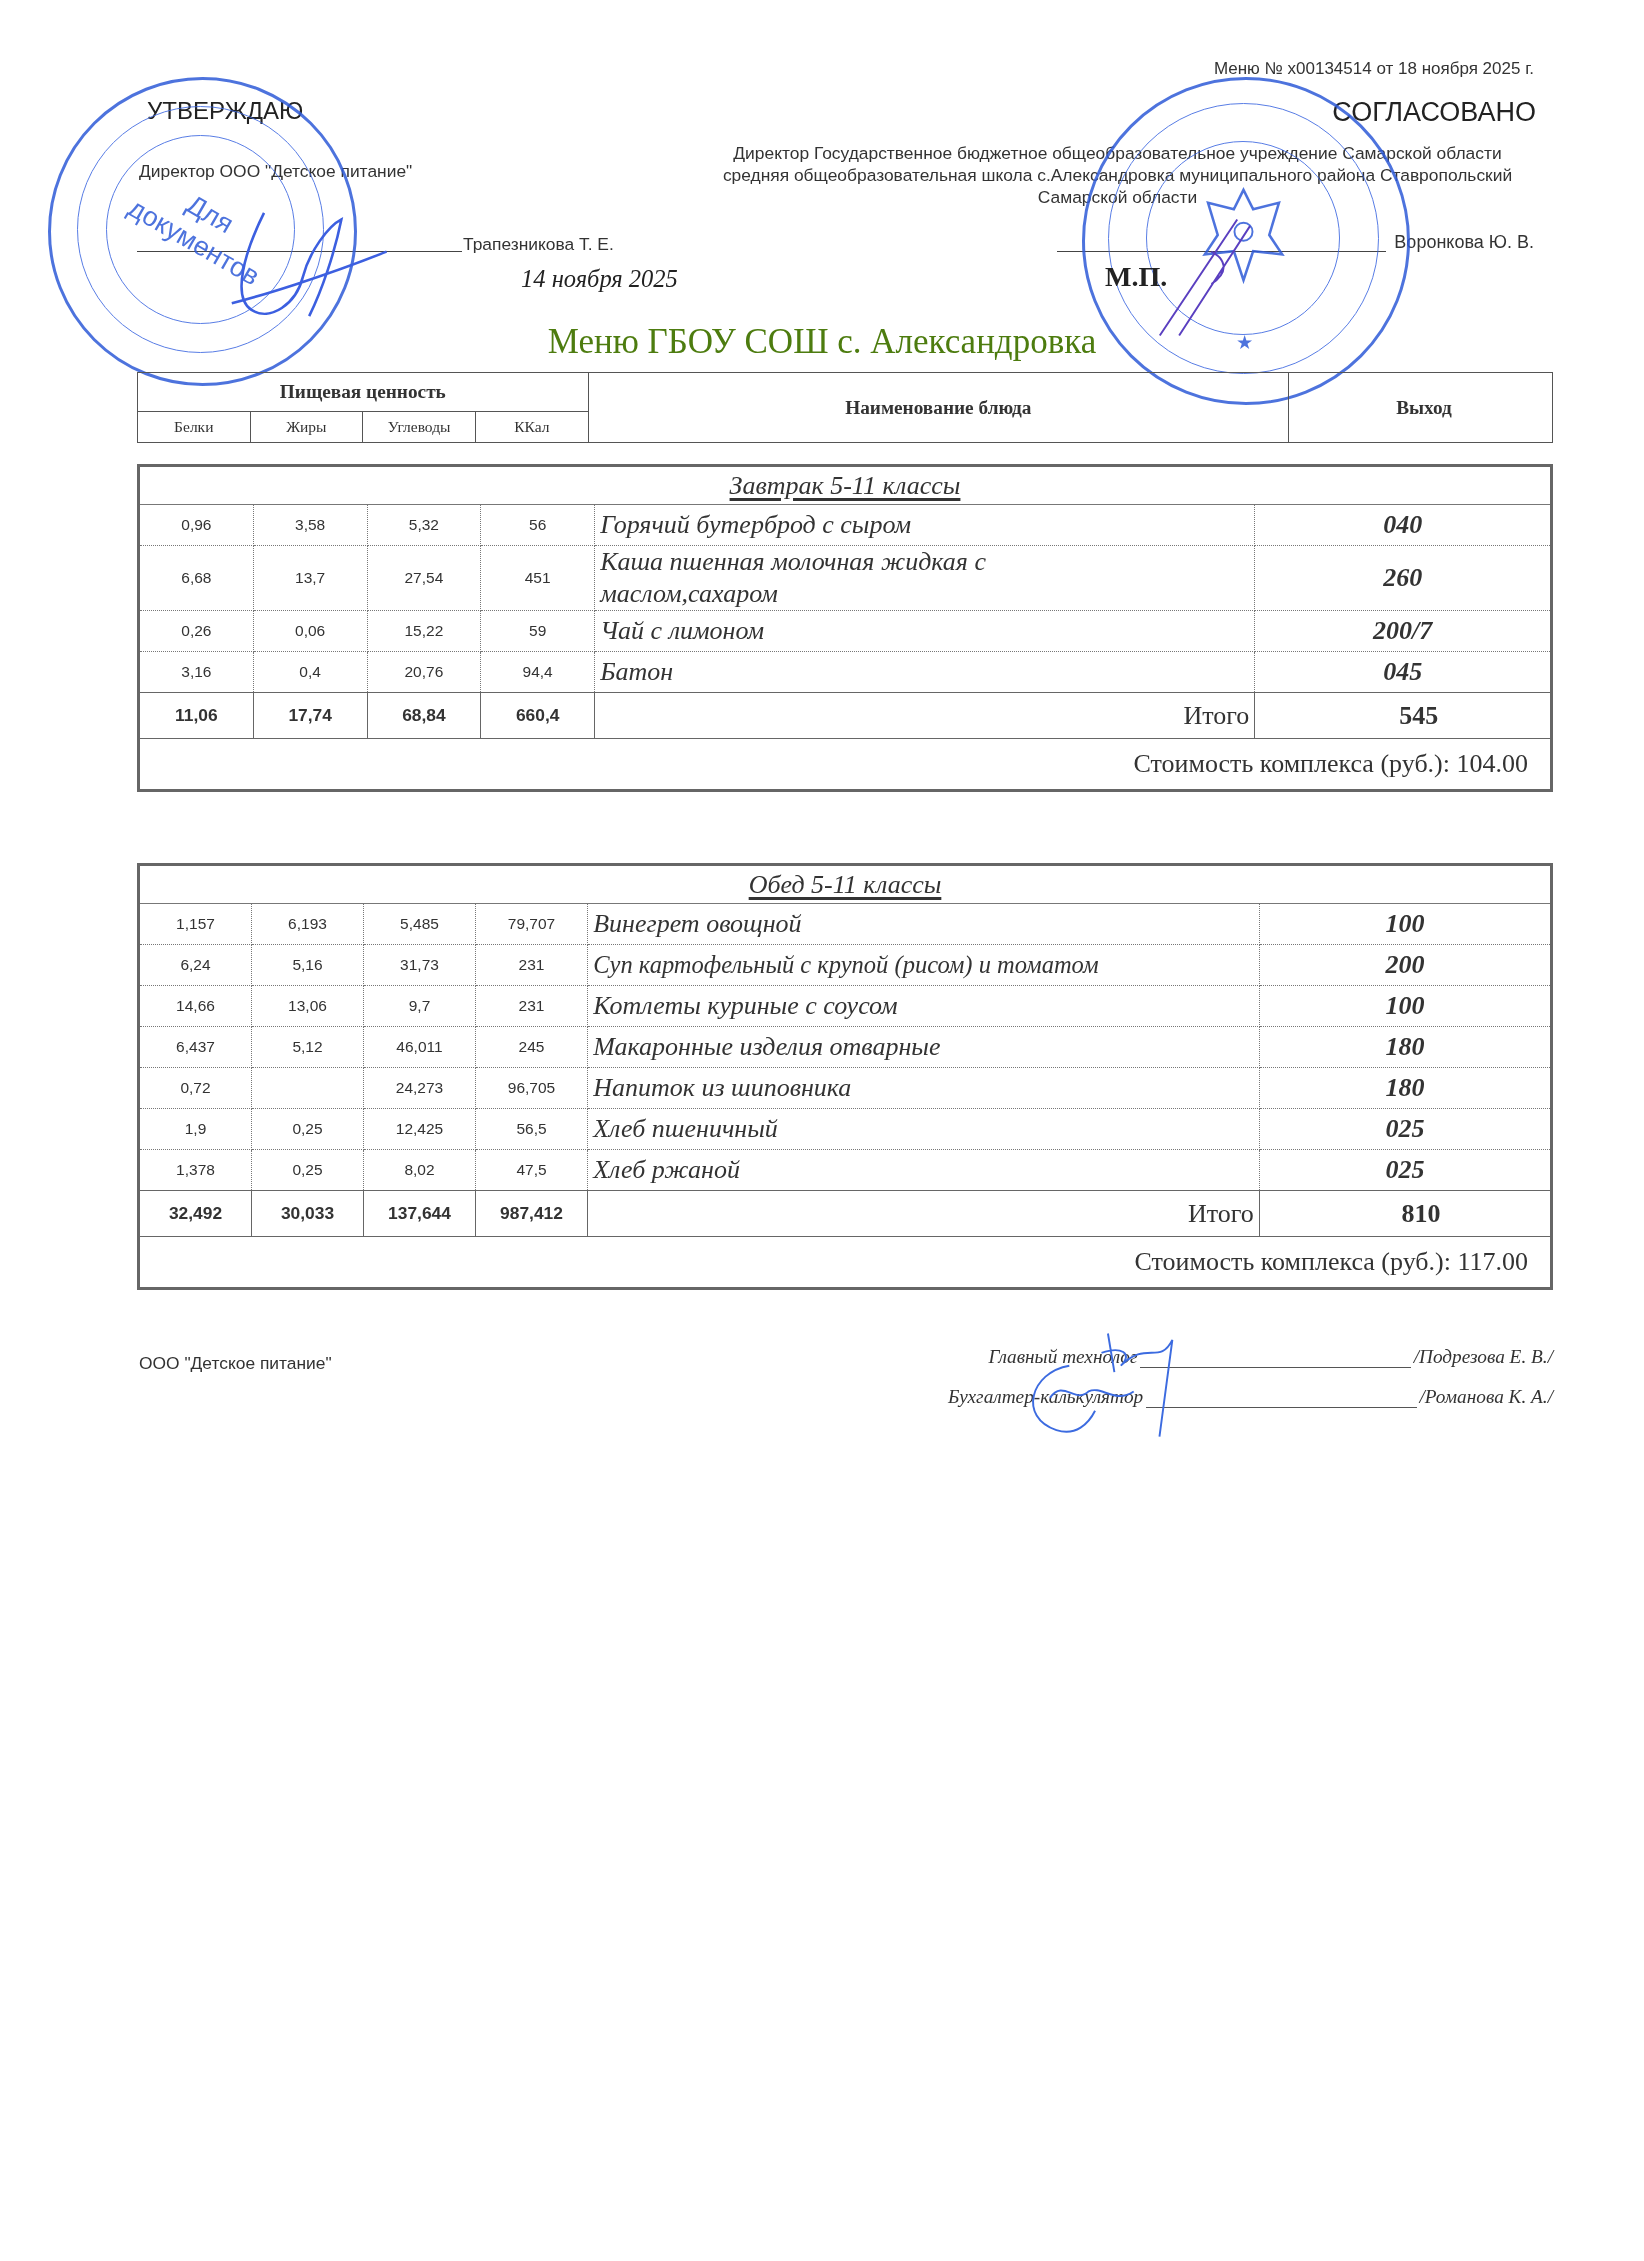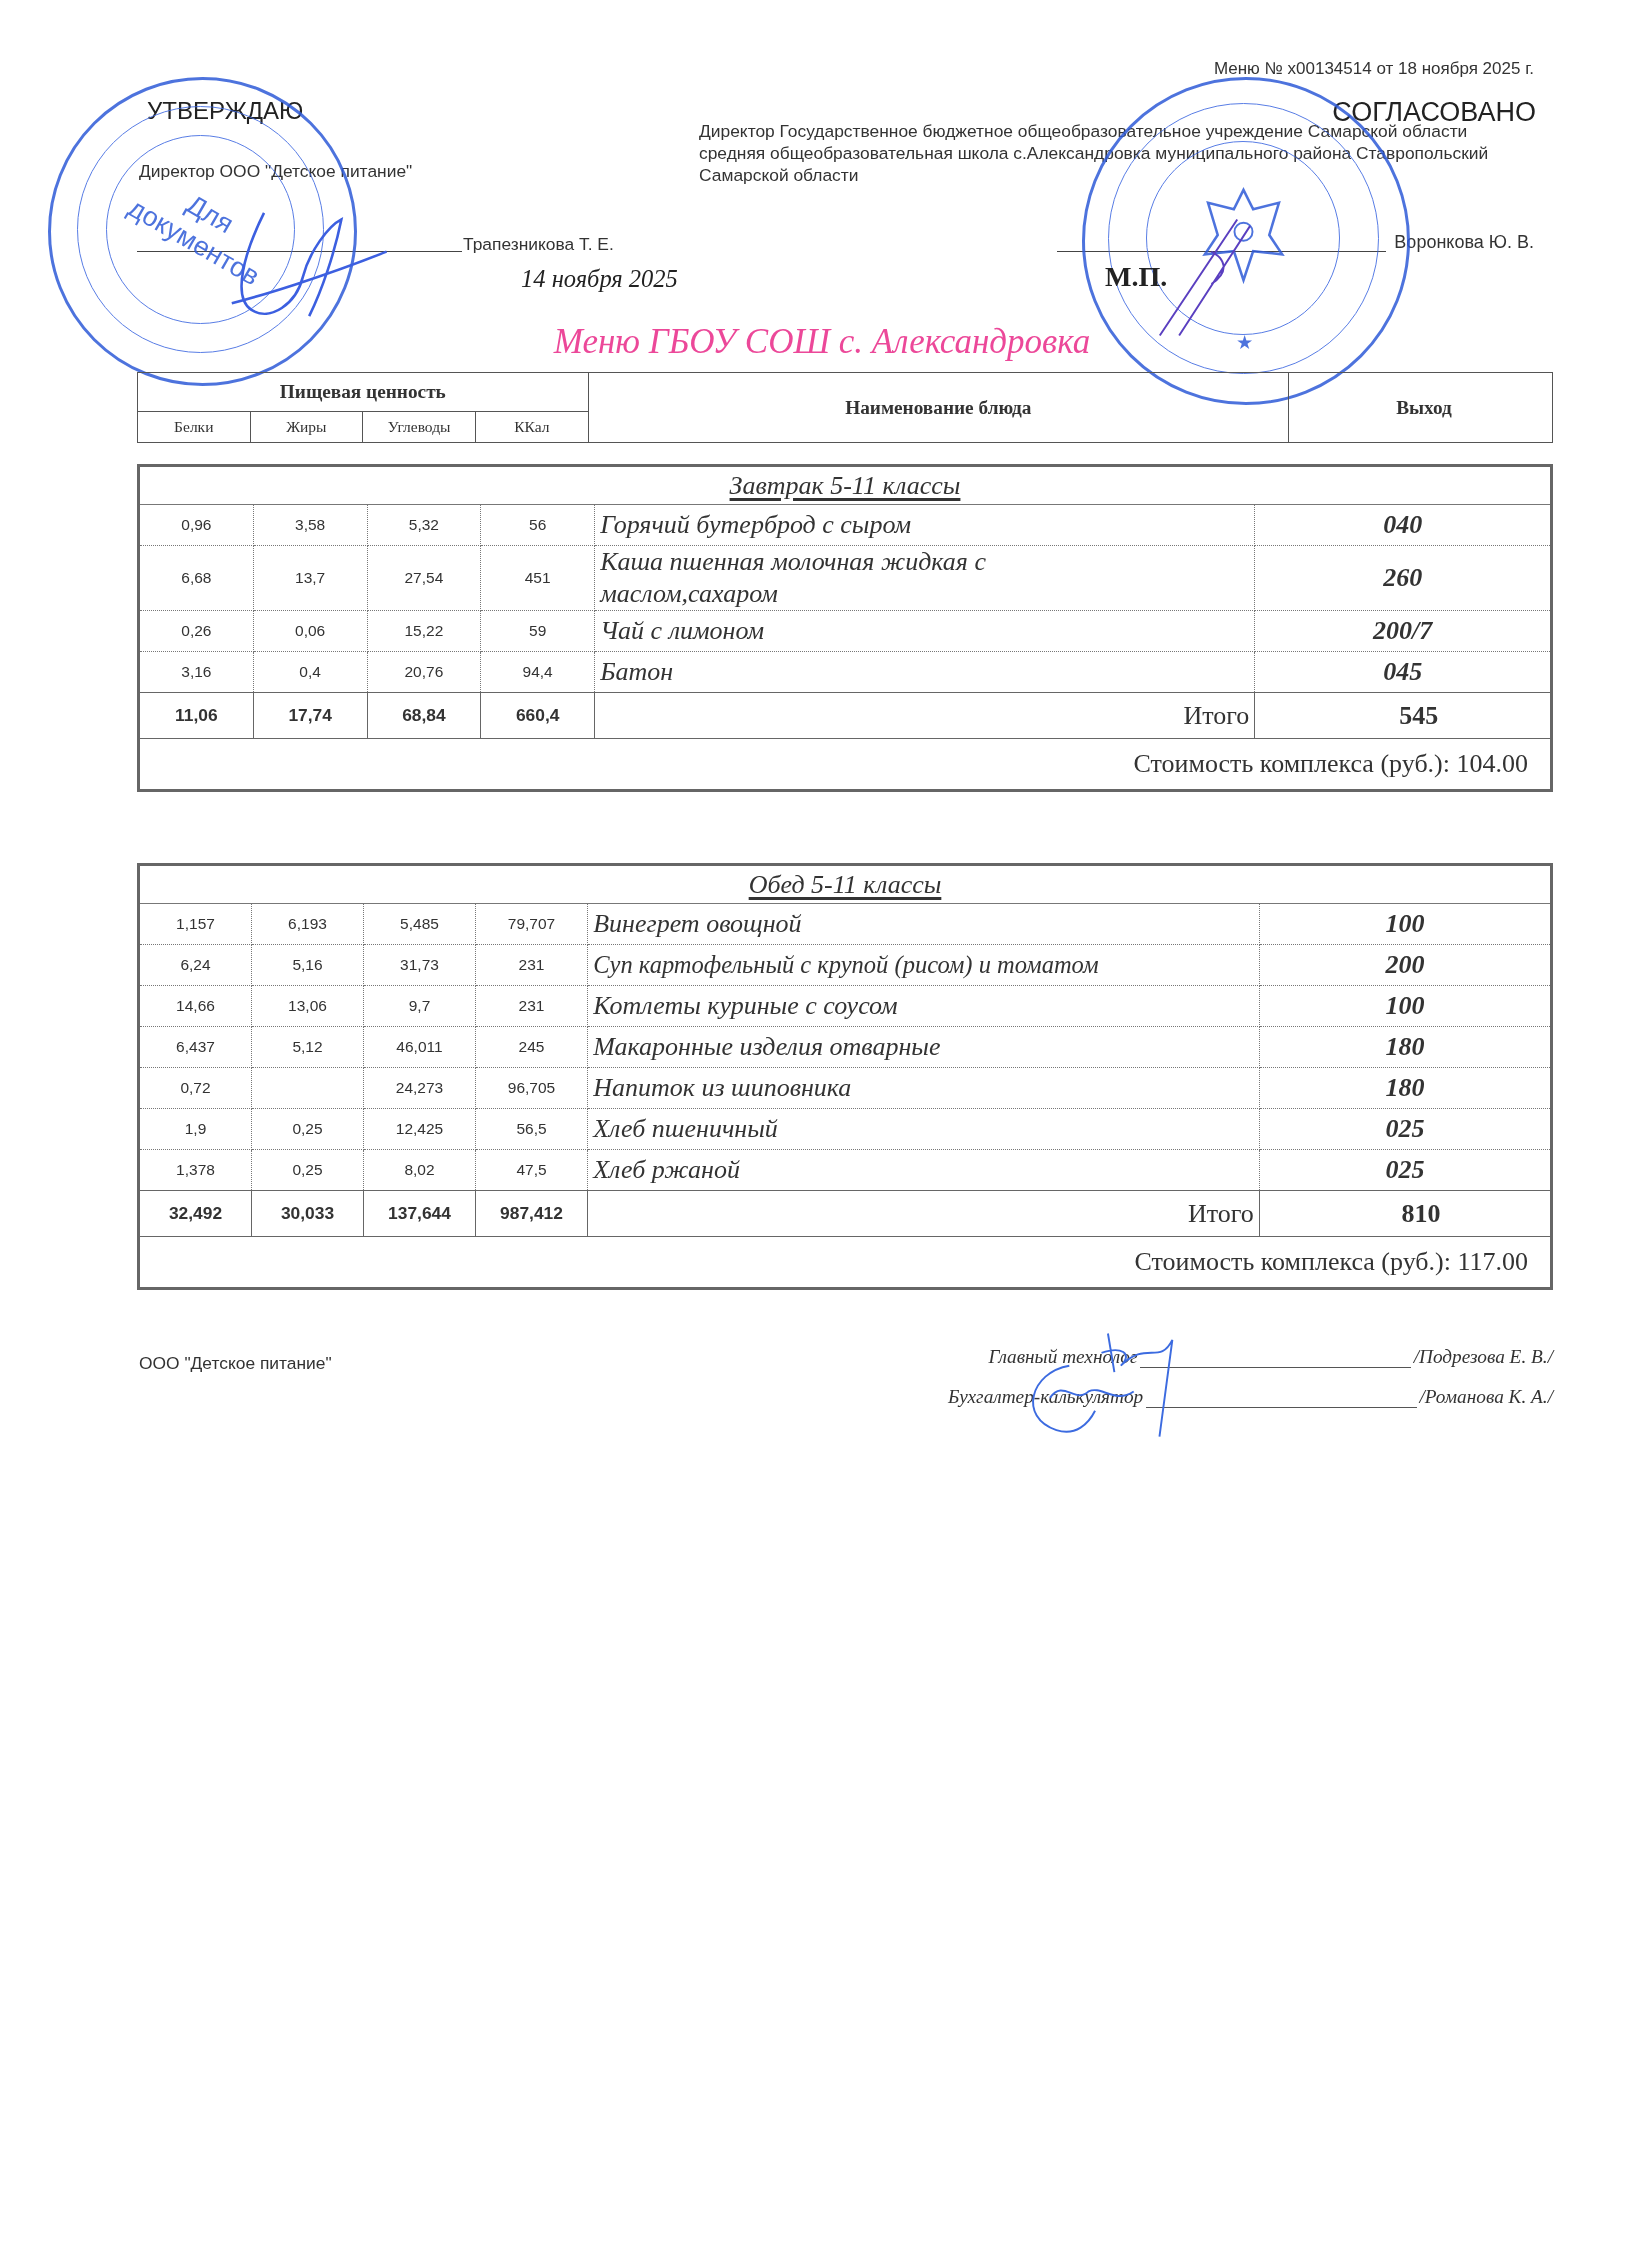--- a/index.html
+++ b/index.html
@@ -10,26 +10,26 @@
 
   
   #doc-number { right: 110px; top: 59px; font-size: 17px; color: #333; }
   #approve-title { left: 147px; top: 97px; font-size: 24px; color: #222; }
   #approve-role { left: 139px; top: 161px; font-size: 17.4px; color: #333; }
   #approve-line { left: 137px; top: 251px; width: 325px; border-top: 1.9px solid #444; }
   #approve-name { left: 463px; top: 234px; font-size: 17.4px; color: #333; }
   #approve-date { left: 521px; top: 265px; font-size: 24.5px; font-style: italic; color: #222; }
 
   #agree-title { right: 108px; top: 97px; font-size: 27px; color: #222; }
-  #agree-role { right: 108px; top: 120px; width: 837px; text-align: left; font-size: 17.4px; line-height: 22px; color: #333; }
+  #agree-role { right: 108px; top: 142px; width: 837px; text-align: center; font-size: 17.4px; line-height: 22px; color: #333; }
   #agree-line { left: 1057px; top: 251px; width: 329px; border-top: 1.9px solid #444; }
   #agree-name { right: 110px; top: 232px; font-size: 18px; color: #333; }
   #stamp-mark { left: 1105px; top: 261px; font-size: 28px; font-weight: bold; color: #222; }
 
-  #menu-title { left: 0; width: 1644px; top: 322px; text-align: center; font-size: 35px; font-style: italic; color: #ec4899; }
+  #menu-title { left: 0; width: 1644px; top: 322px; text-align: center; font-size: 35px; color: #4d7c0f; }
 
   
   .stamp { position: absolute; border-radius: 50%; border: 3.9px solid #2f5bd8; opacity: 0.85; pointer-events: none; }
   .stamp-inner { position: absolute; border-radius: 50%; border: 1.9px solid #3b66e0; }
   .stamp-text { position: absolute; color: #2f5bd8; font-family: "Liberation Sans", sans-serif; }
 
   
   table { border-collapse: collapse; position: absolute; }
   .hdr-table { left: 137px; top: 372px; width: 1416px; }
   .hdr-table td { border: 1.3px solid #555; text-align: center; color: #333; }

